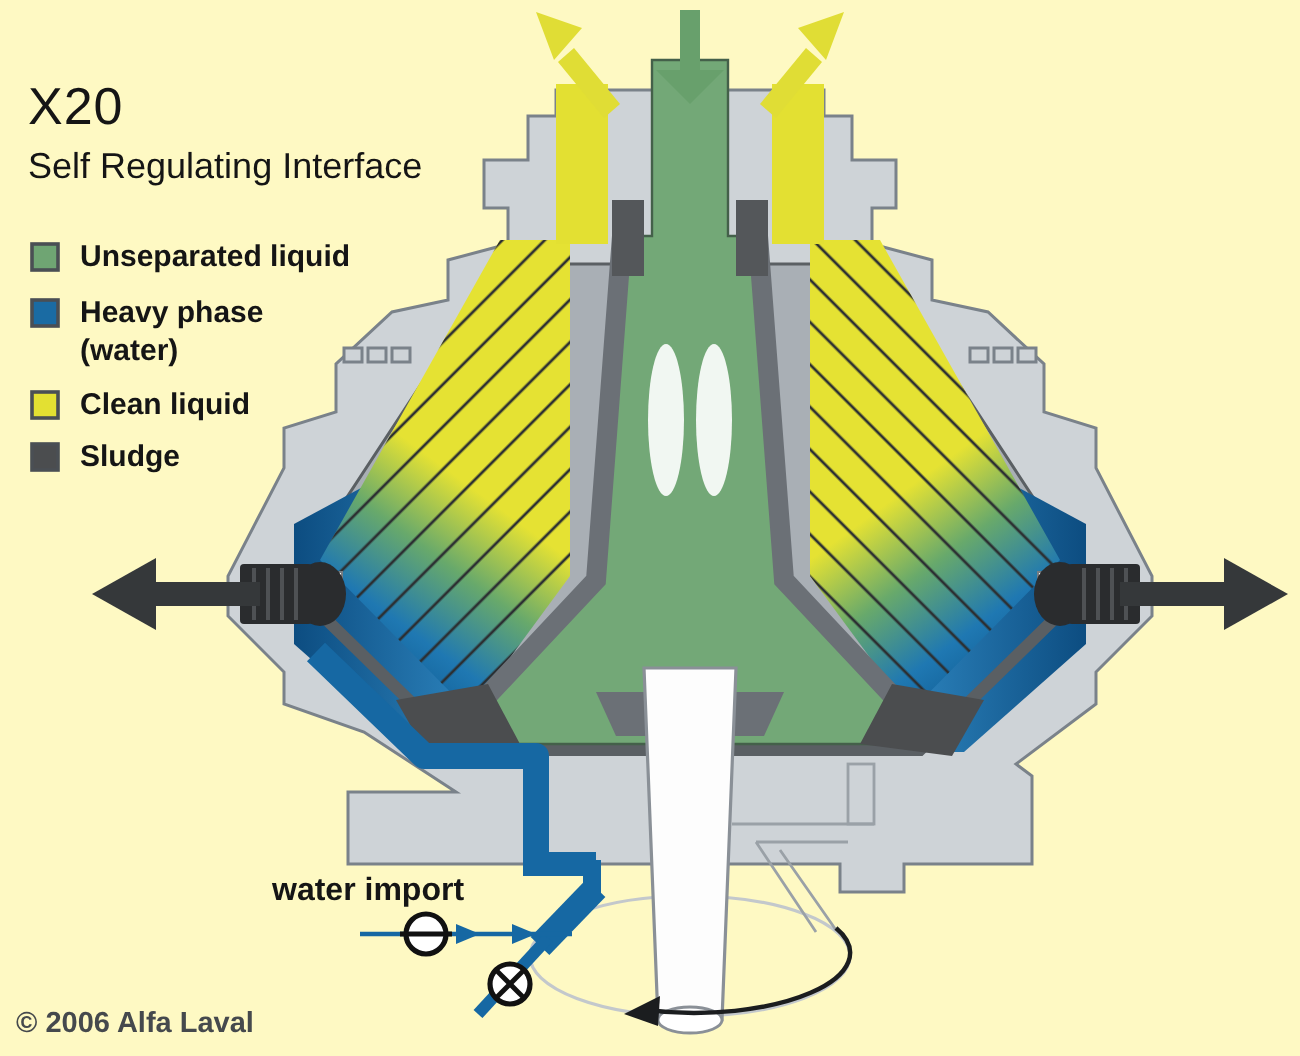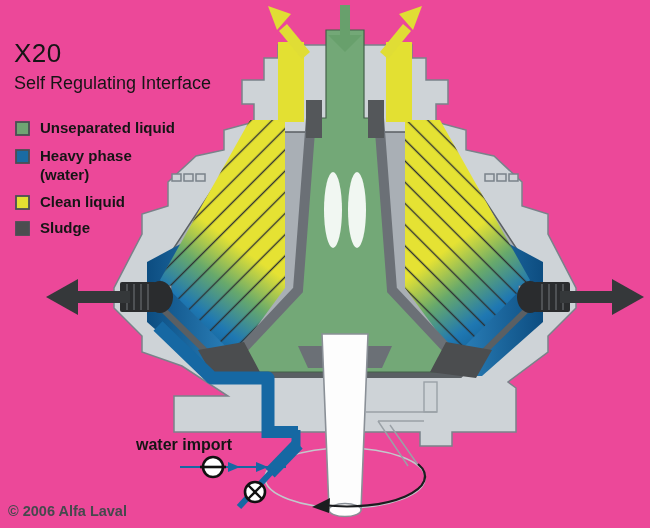--- a/index.html
+++ b/index.html
@@ -1,19 +1,19 @@
 <!DOCTYPE html>
 <html><head>
 <meta charset="utf-8">
 <style>
   html,body{margin:0;padding:0;background:#ffffff;}
   .canvas{
     position:relative;
     width:650px;height:528px;
-    background:#ec4899;
+    background:#fef9c3;
     font-family:"Liberation Sans",sans-serif;
     overflow:hidden;
   }
   svg{display:block;}
   text{font-family:"Liberation Sans",sans-serif;fill:#151515;}
   .title{font-size:26px;letter-spacing:0.5px;}
   .subtitle{font-size:18px;}
   .legend-label{font-size:15px;font-weight:bold;}
   .anno{font-size:16px;font-weight:bold;}
   .copyright{font-size:14.5px;font-weight:bold;fill:#45494d;}

